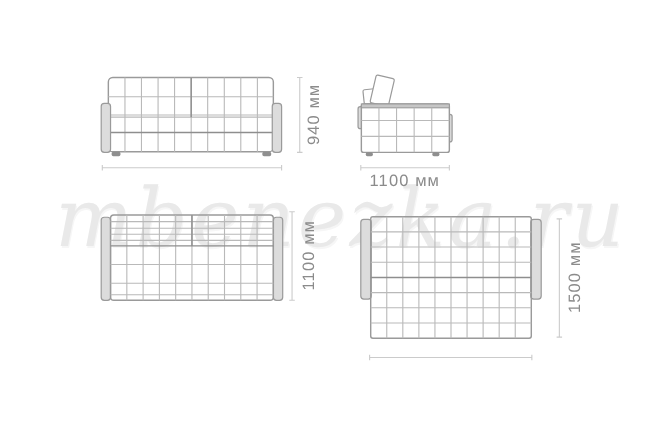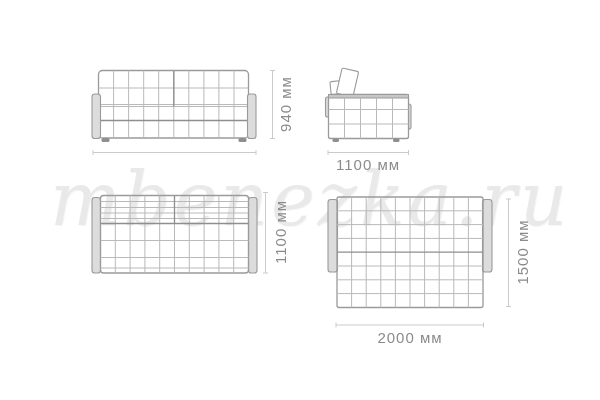--- a/index.html
+++ b/index.html
@@ -92,16 +92,15 @@
       <path class="grid" d="M337 210.8 H483 M337 224.6 H483 M337 238.4 H483 M337 266 H483 M337 279.8 H483 M337 293.6 H483"></path>
       <path class="grid-dark" d="M337 252.2 H483"></path>
       <path class="dim" d="M336 325 H483.5 M336 322.5 V327.5 M483.5 322.5 V327.5"></path>
       <path class="dim" d="M508.5 199 V306.5 M506 199 H511 M506 306.5 H511"></path>
     </g>
   </svg>
 
   <div class="dim-label rot lbl-front-h">940 мм</div>
   <div class="dim-label lbl-side-w">1100 мм</div>
   <div class="dim-label rot lbl-folded-d">1100 мм</div>
-  <div class="dim-label lbl-unfolded-w">2000 мм</div>
   <div class="dim-label rot lbl-unfolded-d">1500 мм</div>
 
 </div>
 
 </body></html>

